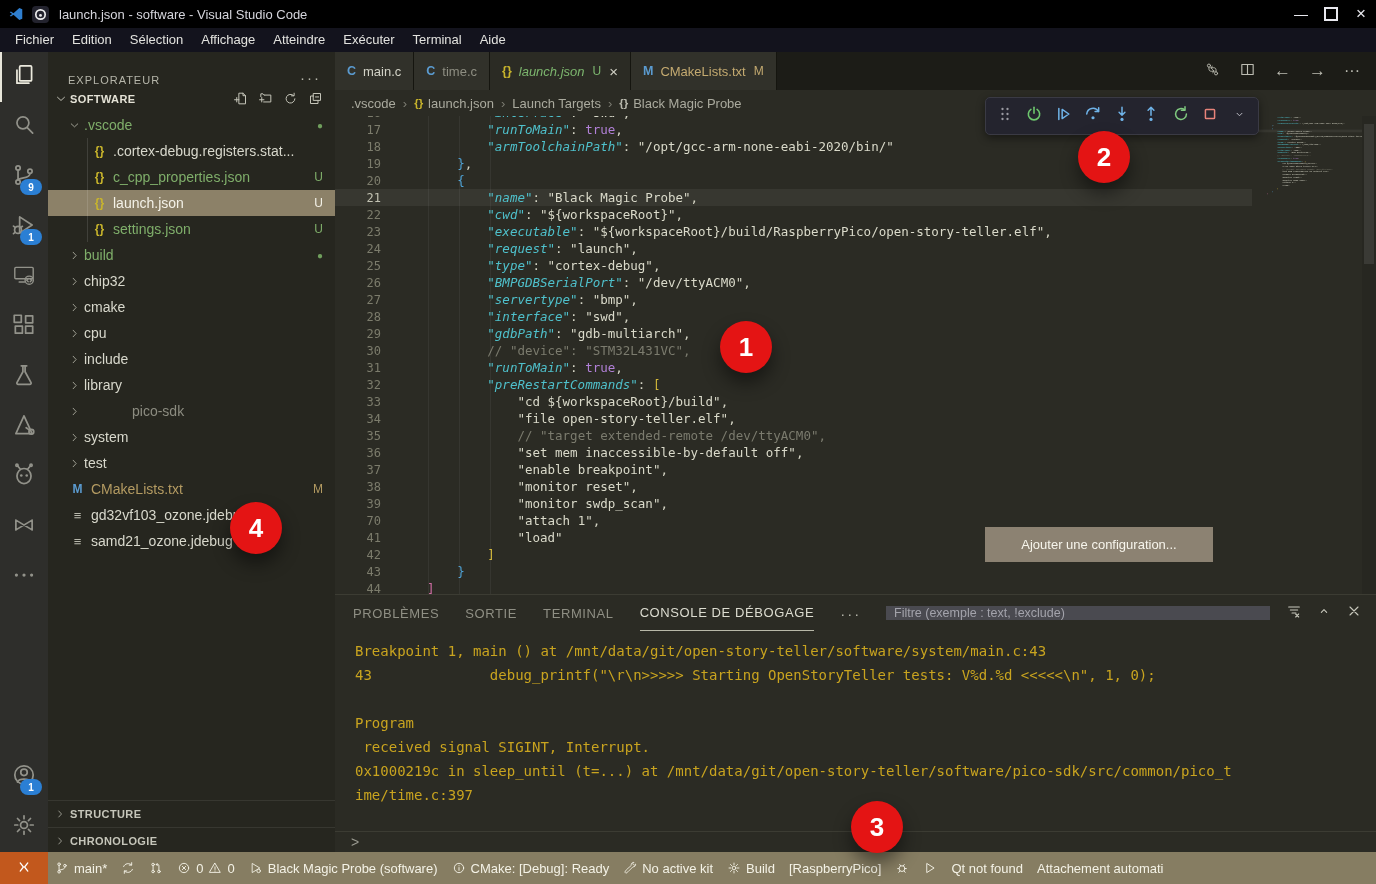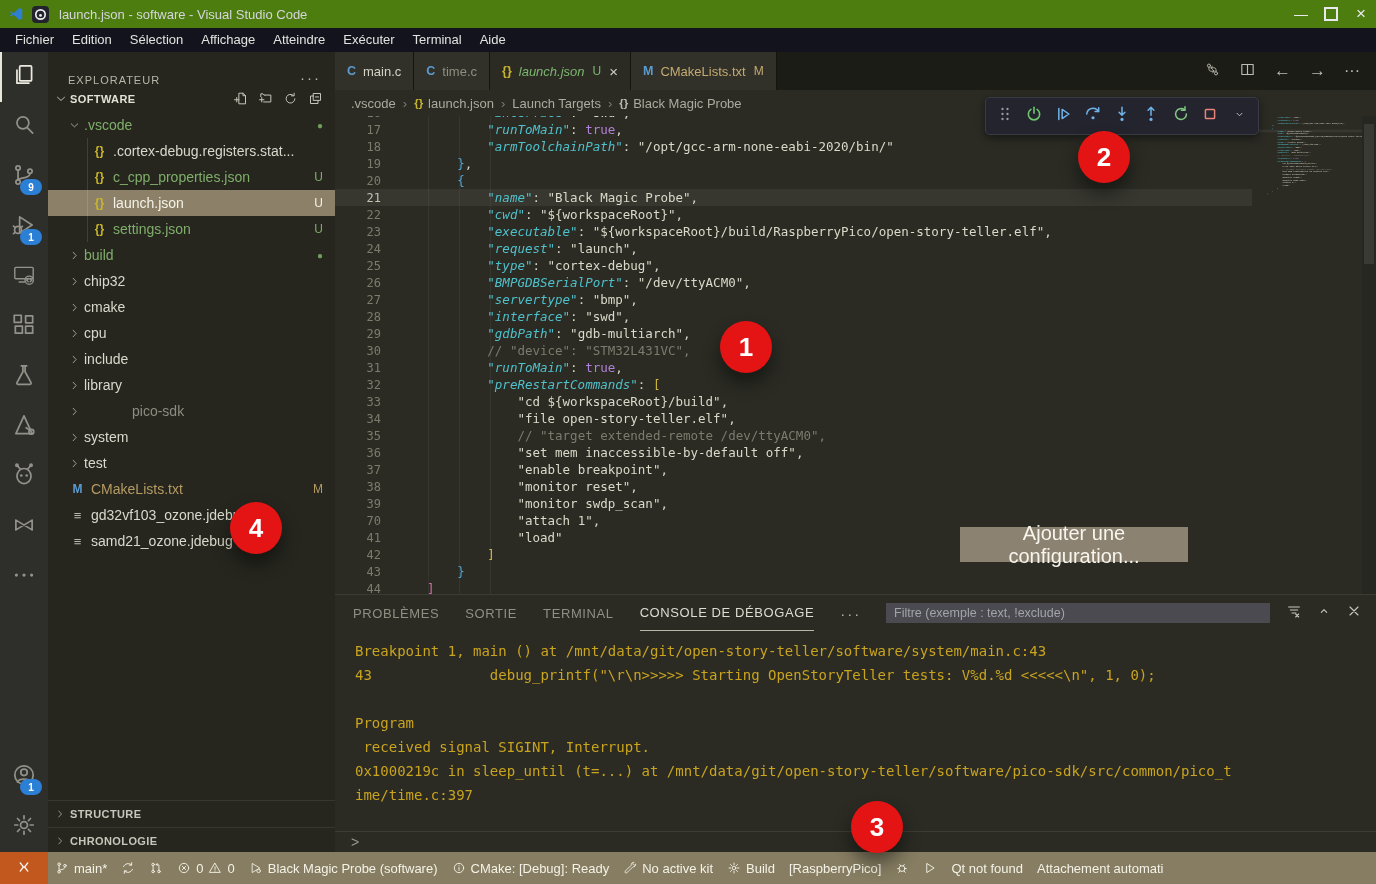--- a/index.html
+++ b/index.html
@@ -1,19 +1,19 @@
 <!DOCTYPE html>
 <html><head>
 <meta charset="utf-8">
 <style>
   html,body{margin:0;padding:0;background:#000;}
   .window{position:relative;width:1376px;height:884px;overflow:hidden;
     font-family:"Liberation Sans",sans-serif;background:#2b2b24;color:#d6d6c8;}
   
-  .titlebar{position:absolute;top:0;left:0;right:0;height:28px;background:#4d7c0f;
+  .titlebar{position:absolute;top:0;left:0;right:0;height:28px;background:#000000;
     display:flex;align-items:center;font-size:13px;color:#d5d5dc;}
   .tb-logo{margin:0 8px 0 8px;display:flex;}
   .tb-appicon{width:17px;height:17px;border-radius:4px;background:#23232e;display:flex;
     align-items:center;justify-content:center;margin-right:10px;}
   .win-controls{margin-left:auto;display:flex;height:100%;}
   .win-btn{width:30px;height:100%;display:flex;align-items:center;justify-content:center;
     color:#e8e8ee;font-size:14px;}
   .max-box{width:10px;height:10px;border:2px solid #e8e8ee;}
   
   .menubar{position:absolute;top:28px;left:0;right:0;height:24px;background:#13131d;
@@ -93,32 +93,32 @@
   .minimap-inner .ln{visibility:hidden;}
   .minimap-inner .code{font-size:13px;}
   .scrollbar{position:absolute;top:0;right:0;width:14px;height:100%;background:rgba(0,0,0,.08);}
   .scroll-thumb{position:absolute;top:8px;left:2px;width:10px;height:140px;background:rgba(255,255,255,.09);}
   
   .debug-toolbar{position:absolute;top:45px;left:650px;width:260px;height:36px;background:#24242e;
     border:1px solid #3a3a44;border-radius:5px;box-shadow:0 3px 9px rgba(0,0,0,.45);
     display:flex;align-items:center;padding:0 6px;gap:4px;z-index:5;}
   .dbg-btn{width:27px;height:28px;display:flex;align-items:center;justify-content:center;}
   
-  .add-config{position:absolute;left:625px;top:411px;width:228px;height:35px;background:#8c8272;
-    color:#f7f5ec;font-size:20px;border:none;display:flex;align-items:center;justify-content:center;
+  .add-config{position:absolute;left:650px;top:411px;width:228px;height:35px;background:#8c8272;
+    color:#f7f5ec;font-size:13px;border:none;display:flex;align-items:center;justify-content:center;
     font-family:"Liberation Sans",sans-serif;}
   
   .panel{position:absolute;left:0;right:0;bottom:0;height:257px;background:#2b2b24;
     border-top:1px solid #3c3c33;}
   .panel-header{height:36px;display:flex;align-items:center;padding:0 14px 0 18px;}
   .ptab{font-size:13px;letter-spacing:.6px;color:#8f8f84;margin-right:26px;height:35px;
     display:flex;align-items:center;}
   .ptab.active{color:#dcdcd0;border-bottom:1px solid #b8b8a8;}
   .ptab-dots{color:#b6b6aa;font-size:15px;letter-spacing:2px;margin-right:20px;}
-  .panel-filter{margin-left:auto;width:368px;height:20px;background:#4a4a50;border:none;
+  .panel-filter{margin-left:auto;width:368px;height:14px;background:#4a4a50;border:none;
     color:#dcdcdc;font-size:12.5px;padding:0 8px;font-family:"Liberation Sans",sans-serif;}
   .panel-filter::placeholder{color:#a3a3ab;}
   .panel-icons{display:flex;align-items:center;gap:14px;margin-left:16px;color:#cacabe;}
   .console{padding:8px 0 0 20px;font-family:"DejaVu Sans Mono",monospace;font-size:14px;
     line-height:24px;color:#c9a41f;white-space:pre;overflow:hidden;height:174px;}
   .console-input{position:absolute;left:0;right:0;bottom:0;height:20px;border-top:1px solid #3c3c33;
     display:flex;align-items:center;padding-left:16px;color:#9a9a90;font-size:14px;}
   
   .statusbar{position:absolute;left:0;right:0;bottom:0;height:32px;background:#867d62;
     display:flex;align-items:center;font-size:13px;color:#f4f2e6;white-space:nowrap;overflow:hidden;}

